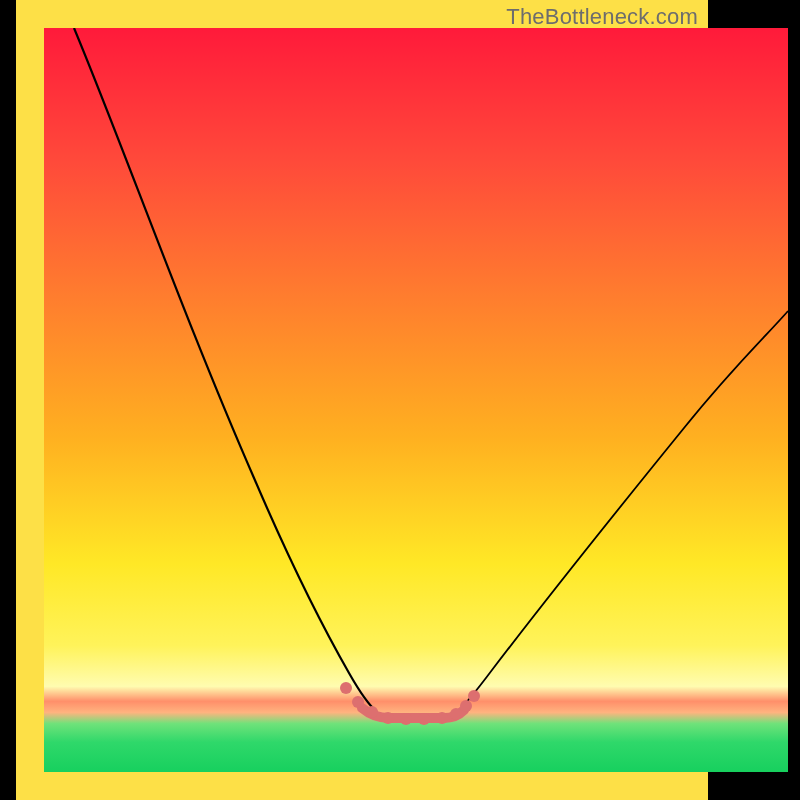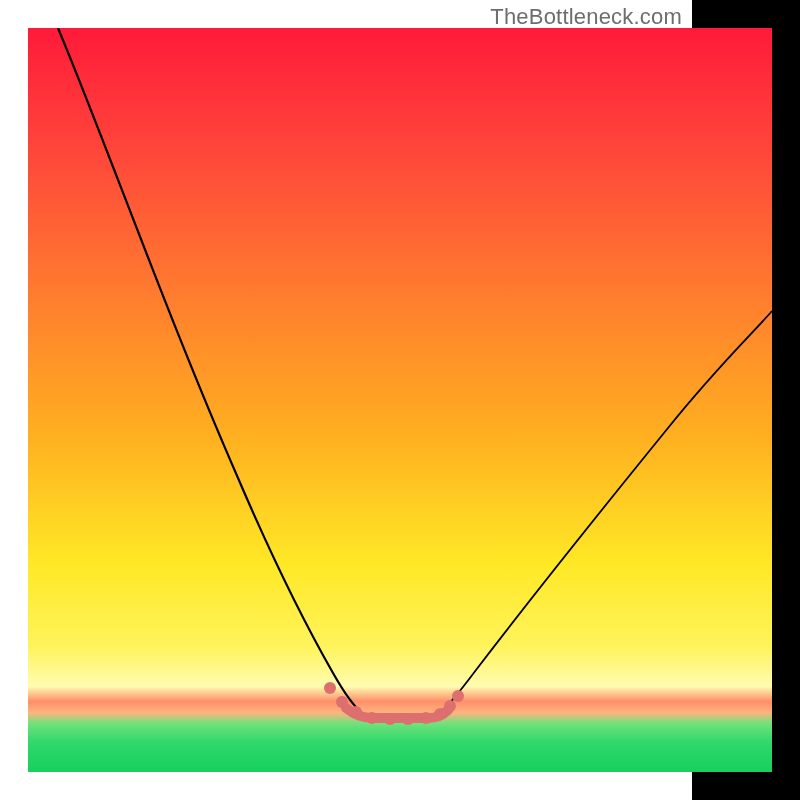--- a/index.html
+++ b/index.html
@@ -8,21 +8,22 @@
     width: 800px;
     height: 800px;
     background: #000;
     overflow: hidden;
     font-family: Arial, Helvetica, sans-serif;
   }
   .stage {
     position: relative;
     width: 692px;
     height: 800px;
-    background: #ffffff;
+    background: #fde047;
+    margin-left: 16px;
   }
   .plot {
     position: absolute;
     left: 28px;
     top: 28px;
     width: 744px;
     height: 744px;
     overflow: hidden;
   }
   .gradient {

